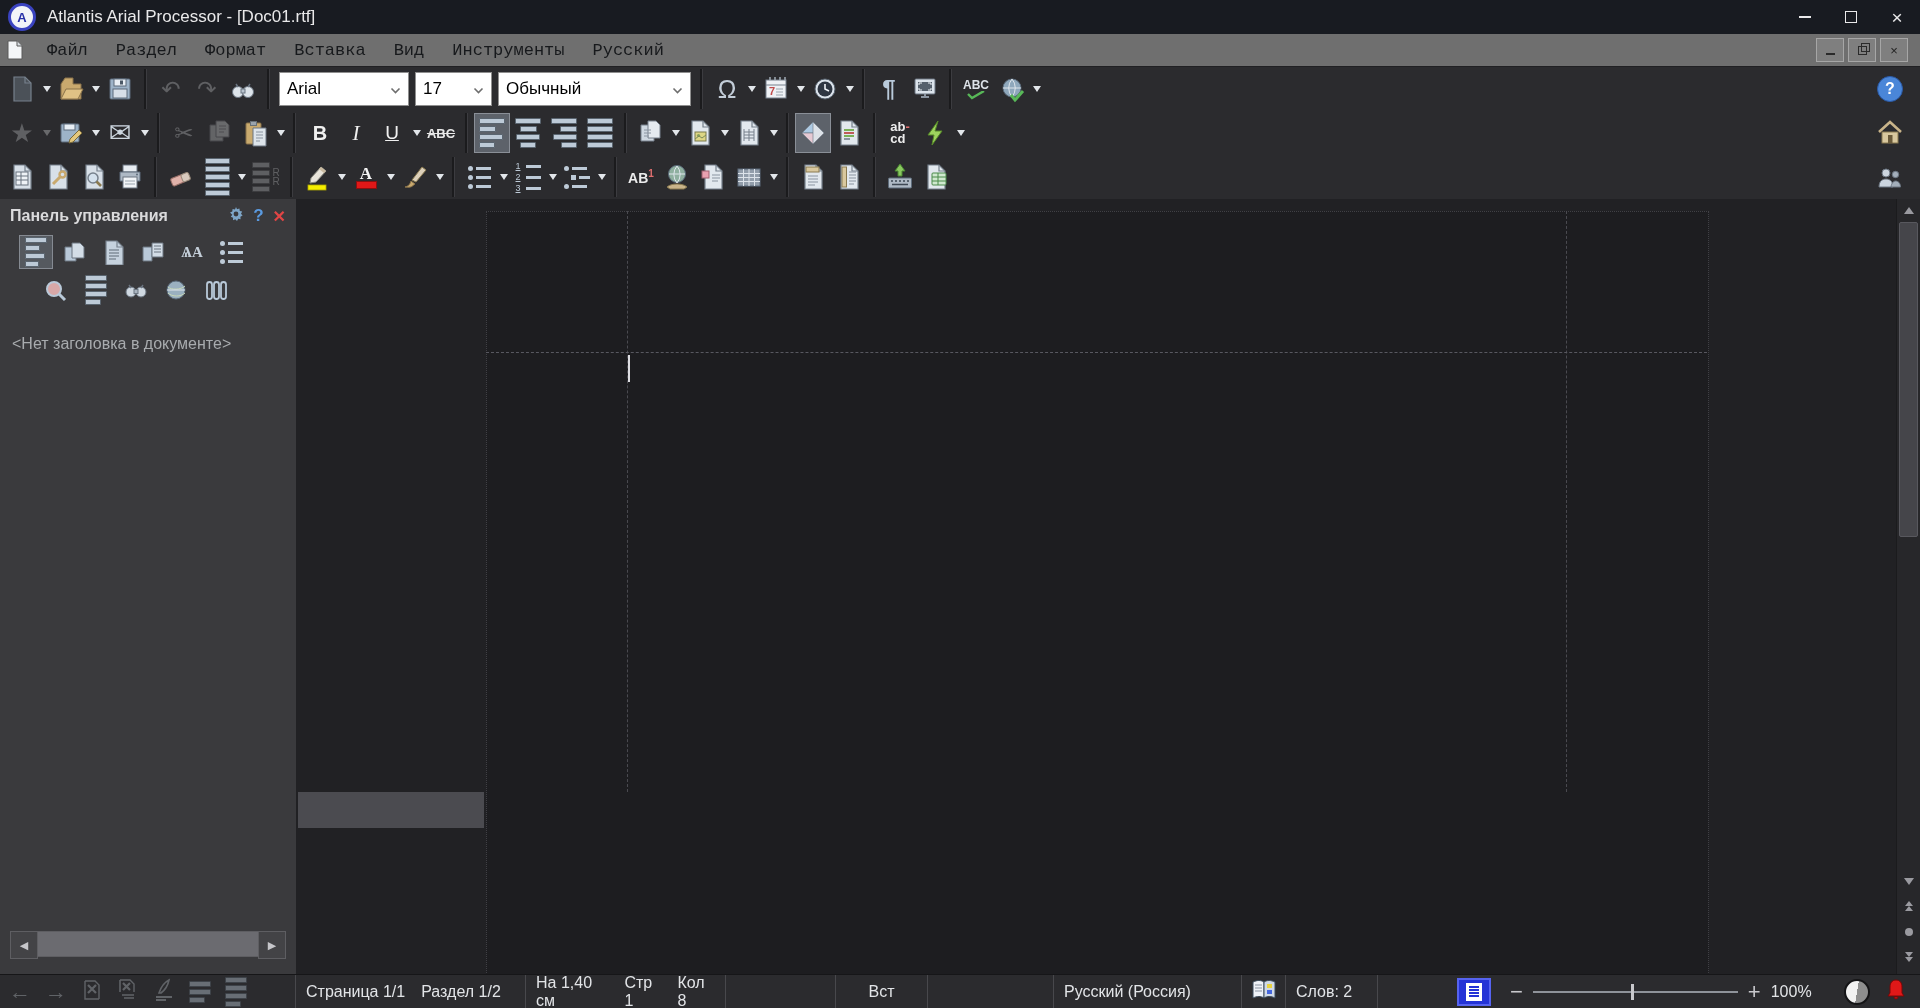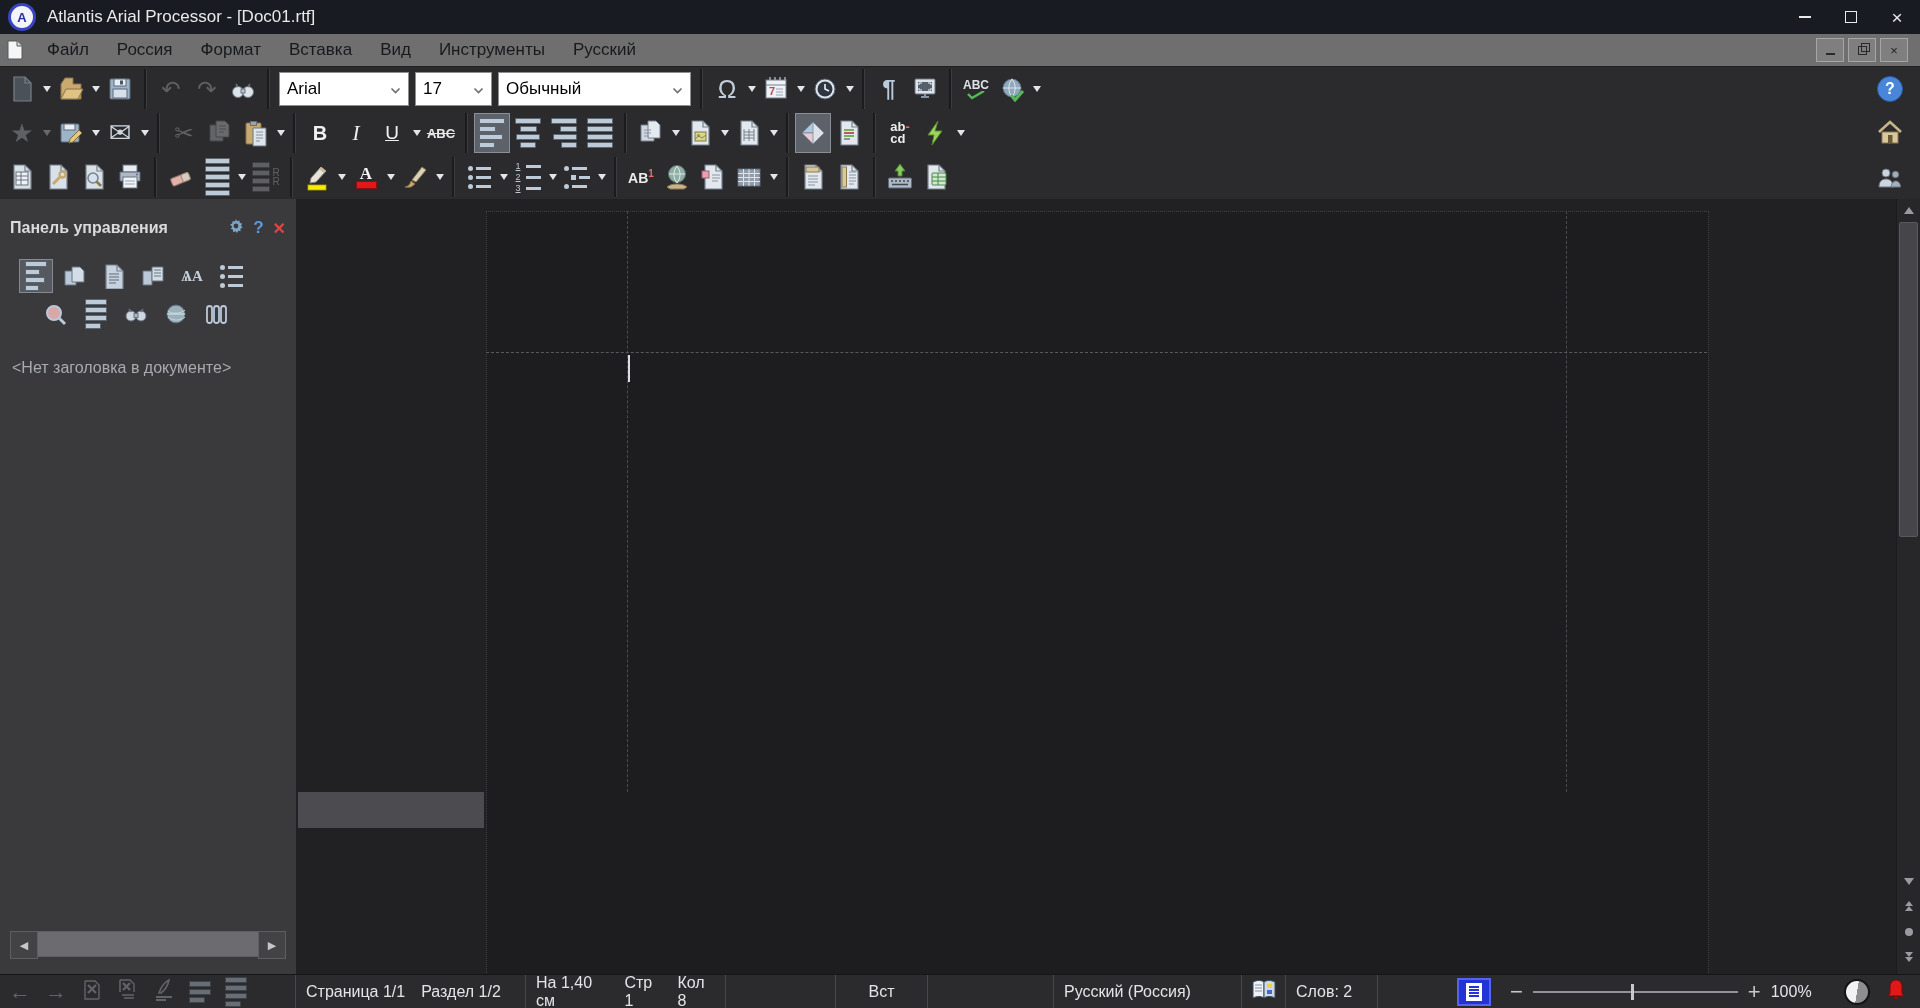--- a/index.html
+++ b/index.html
@@ -13,21 +13,21 @@
   .apptitle{margin-left:11px;font-size:17px;}
   .wctrls{margin-left:auto;display:flex;height:100%;}
   .wbtn{width:46px;height:100%;display:flex;align-items:center;justify-content:center;color:#e9e9ea;}
   .wbtn .bar{width:12px;height:2px;background:#e9e9ea;}
   .wbtn .rest{width:10px;height:10px;border:1.5px solid #e9e9ea;position:relative;background:#181b21;}
   .wbtn .rest:before{content:"";position:absolute;left:2px;top:-5px;width:10px;height:10px;border:1.5px solid #e9e9ea;z-index:-1;}
   .wbtn .xg{font-size:19px;line-height:19px;}
   
   .menubar{height:32px;background:#6f6f6f;display:flex;align-items:center;font-size:17px;color:#17191c;}
   .menudoc{margin-left:7px;display:flex;align-items:center;}
-  .menu-items{display:flex;margin-left:10px;}
+  .menu-items{display:flex;margin-left:10px;font-family:Liberation Mono, monospace;}
   .mitem{padding:0 14px;height:32px;display:flex;align-items:center;}
   .mdictrls{margin-left:auto;margin-right:12px;display:flex;gap:4px;}
   .mdibtn{width:26px;height:22px;background:#7f7f7f;border:1px solid #a6a6a6;display:flex;align-items:center;justify-content:center;color:#222;}
   .mdibtn .bar{width:9px;height:2px;background:#2a2a2a;margin-top:8px;}
   .mdibtn .rest{width:7px;height:7px;border:1.2px solid #2a2a2a;position:relative;background:transparent;}
   .mdibtn .rest:before{content:"";position:absolute;left:2px;top:-4px;width:7px;height:7px;border:1.2px solid #2a2a2a;}
   .mdibtn .xg{font-size:13px;line-height:13px;}
   
   .toolbar{background:#2b2b2e;border-top:1px solid #202023;border-bottom:1px solid #19191b;}
   .trow{height:44px;display:flex;align-items:center;padding-left:4px;}
@@ -52,21 +52,21 @@
   .lbar{width:15px;height:3px;background:#bdcad7;display:block;}
   .lnum{font-size:9px;color:#bdcad7;width:7px;line-height:7px;display:block;}
   .stack{display:flex;flex-direction:column;align-items:center;line-height:1;}
   .abcd{font-size:13px;font-weight:bold;color:#ececec;line-height:12px;text-align:left;}
   .abcd i{color:#e07070;font-style:normal;}
   .circle-help{width:24px;height:24px;border-radius:50%;background:#4a86d8;border:1px solid #2a5aa8;
                color:#fff;font-weight:bold;font-size:16px;display:flex;align-items:center;justify-content:center;}
   
   .main{position:absolute;top:199px;left:0;right:0;bottom:33px;}
   .panel{position:absolute;left:0;top:0;bottom:0;width:296px;background:#3a3a3d;border-right:2px solid #212124;}
-  .phead{height:34px;display:flex;align-items:center;padding:12px 10px;}
+  .phead{height:34px;display:flex;align-items:center;padding:0 10px;}
   .ptitle{font-weight:bold;font-size:16px;color:#dadadc;}
   .phicons{margin-left:auto;display:flex;gap:9px;align-items:center;}
   .pgear{color:#7ea6c8;}
   .pq{color:#5a9ae0;font-weight:bold;font-size:17px;}
   .px{color:#e04545;font-weight:bold;font-size:16px;}
   .prow{display:flex;align-items:center;height:38px;}
   .prow1{padding-left:20px;gap:7px;}
   .prow2{padding-left:40px;gap:8px;}
   .pbtn{width:32px;height:32px;display:flex;align-items:center;justify-content:center;color:#b9c9d9;}
   .pbtn.sel{background:#55595f;outline:1px solid #858a92;}
@@ -134,21 +134,21 @@
 
 <div class="menubar">
   <span class="menudoc">
     <svg width="16" height="20" viewBox="0 0 16 20">
         <path d="M1 1h9l5 5v13H1z" fill="#f4f6f8" stroke="#5a5a5a"></path>
         <path d="M10 1v5h5" fill="#d8dde2" stroke="#5a5a5a"></path>
       </svg>
   </span>
   <div class="menu-items">
       <div class="mitem">Файл</div>
-      <div class="mitem">Россия</div>
+      <div class="mitem">Раздел</div>
       <div class="mitem">Формат</div>
       <div class="mitem">Вставка</div>
       <div class="mitem">Вид</div>
       <div class="mitem">Инструменты</div>
       <div class="mitem">Русский</div>
     </div>
   <div class="mdictrls">
     <div class="mdibtn">
         <span class="bar"></span>
       </div>

